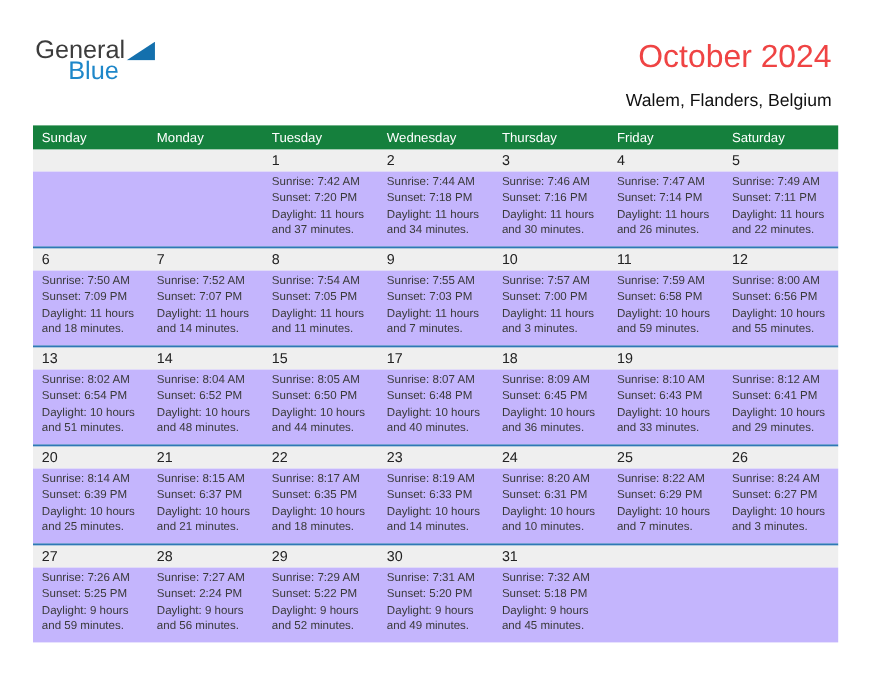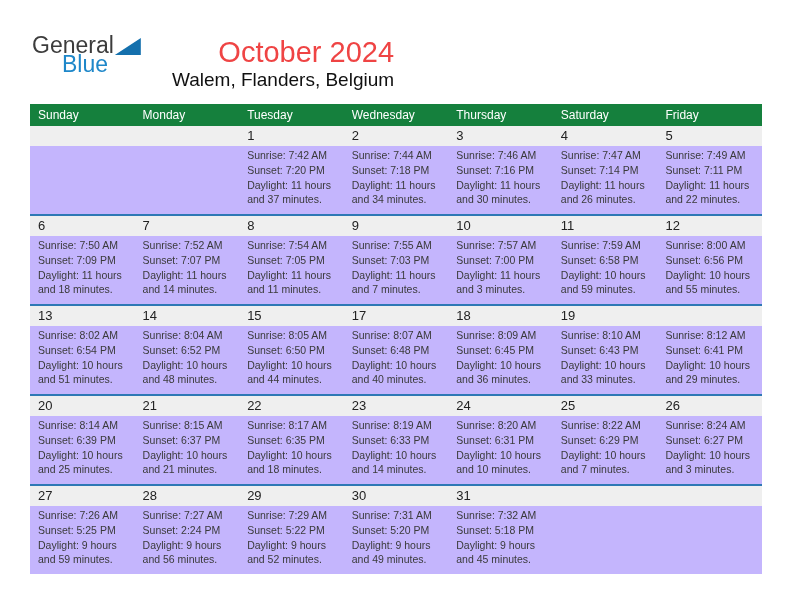--- a/index.html
+++ b/index.html
@@ -8,39 +8,39 @@
     width: 792px; height: 612px;
     background: #ffffff;
     font-family: "Liberation Sans", sans-serif;
     color: #222;
     overflow: hidden;
   }
   .page { width: 792px; height: 612px; position: relative; }
 
   
   .top-bar {
-    display: flex; align-items: flex-start;
+    display: flex; justify-content: space-between; align-items: flex-start;
     padding: 34px 36px 0 32px;
   }
   .logo { position: relative; width: 140px; height: 54px; }
   .logo-line1 { display: flex; align-items: flex-end; }
   .logo-general {
     font-size: 23px; color: #3c3c3c; letter-spacing: 0px; line-height: 22px;
   }
   .logo-triangle {
     width: 26px; height: 17px; margin-left: 1px; margin-bottom: 1px;
     background: #1470ad;
     clip-path: polygon(0 100%, 100% 0, 100% 100%);
   }
   .logo-blue {
     font-size: 23px; color: #1e87c9; line-height: 20px; margin-left: 30px; margin-top: -2px;
   }
   .title-block { text-align: right; margin-top: 2px; }
   .cal-title { font-size: 29px; color: #ef4444; line-height: 32px; font-weight: 400; }
-  .cal-subtitle { font-size: 19px; color: #101010; margin-top: 1px; font-weight: 400; }
+  .cal-subtitle { font-size: 16px; color: #101010; margin-top: 15px; font-weight: 400; }
 
   
   .calendar { margin: 13px 30px 0 30px; width: 732px; }
   .weekday-row {
     display: grid; grid-template-columns: repeat(7, 1fr);
     background: #15803d; color: #ffffff; height: 22px;
   }
   .wd-cell { font-size: 12px; padding: 4px 0 0 8px; }
 
   .week-row { }
@@ -78,22 +78,22 @@
     </div>
   </div>
 
   <div class="calendar">
     <div class="weekday-row">
         <div class="wd-cell">Sunday</div>
         <div class="wd-cell">Monday</div>
         <div class="wd-cell">Tuesday</div>
         <div class="wd-cell">Wednesday</div>
         <div class="wd-cell">Thursday</div>
+        <div class="wd-cell">Friday</div>
         <div class="wd-cell">Saturday</div>
-        <div class="wd-cell">Friday</div>
       </div>
     <div>
         <div class="week-row">
           <div class="daynum-row">
             <div class="daynum-cell"></div>
             <div class="daynum-cell"></div>
             <div class="daynum-cell">1</div>
             <div class="daynum-cell">2</div>
             <div class="daynum-cell">3</div>
             <div class="daynum-cell">4</div>

